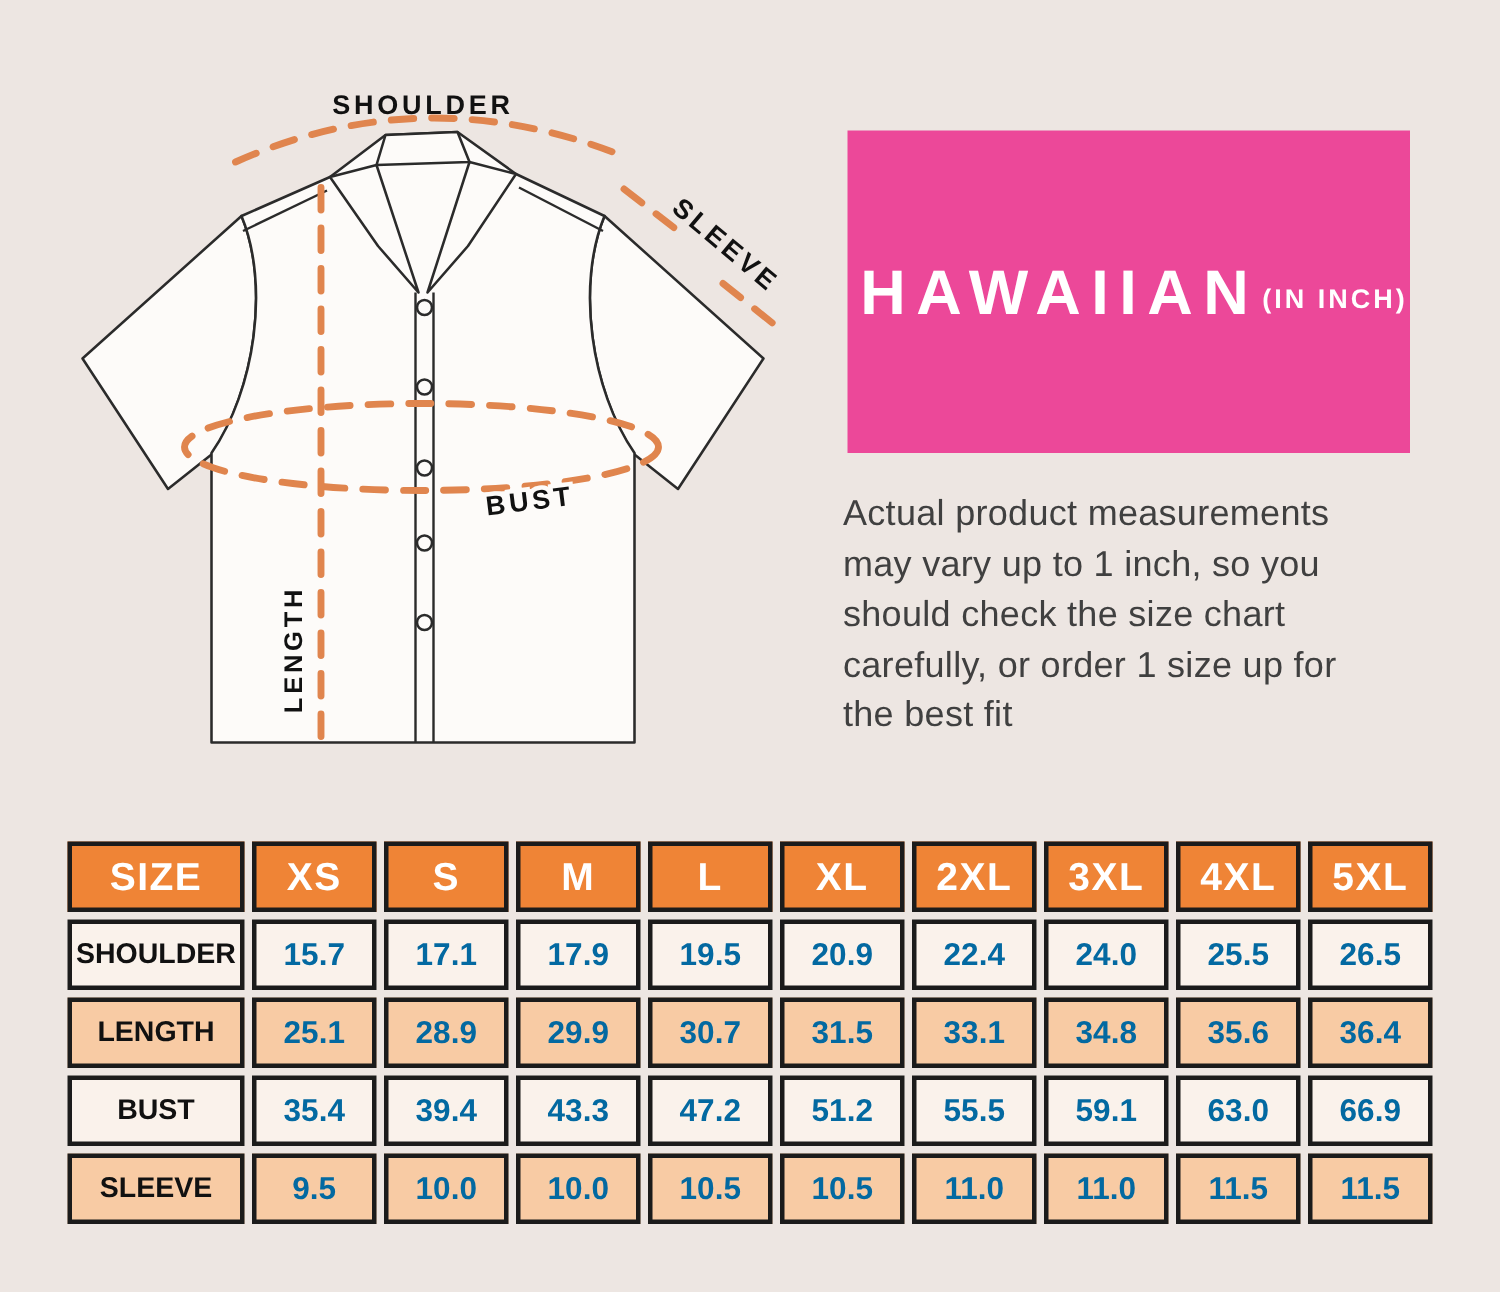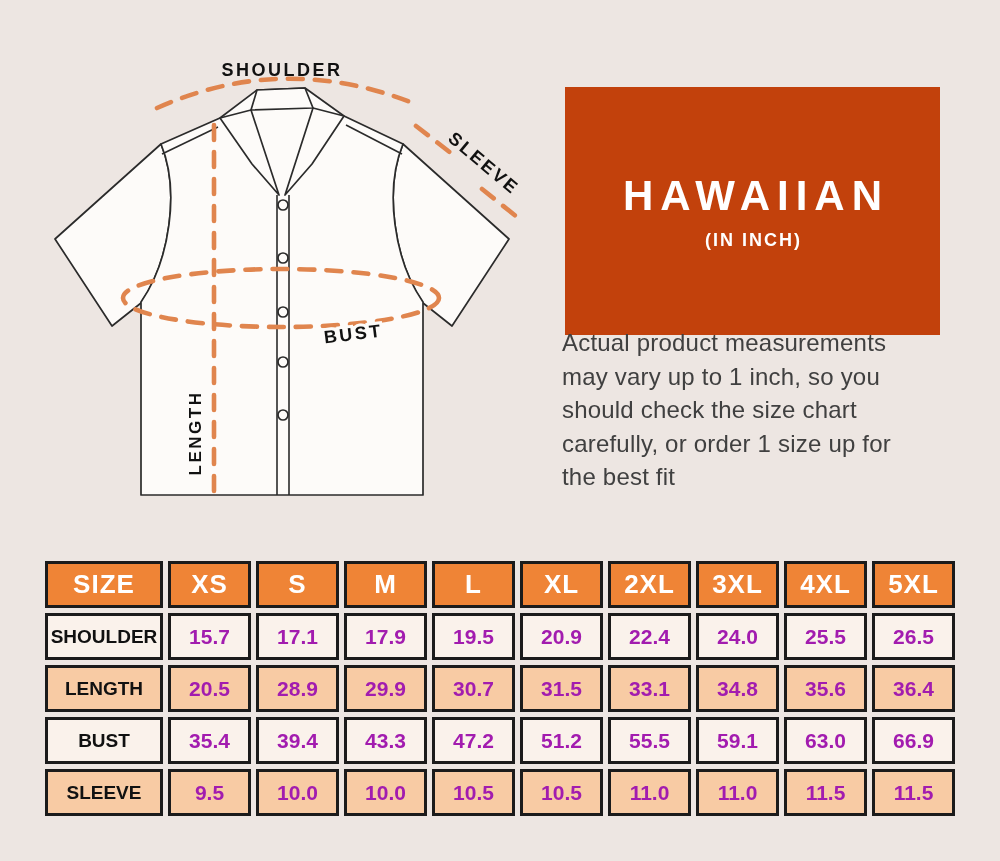--- a/index.html
+++ b/index.html
@@ -12,22 +12,22 @@
   
   .shirt-diagram{position:absolute;left:30px;top:40px;width:520px;height:500px;}
   .shirt-diagram svg{display:block;}
   .shirt-line{fill:#FDFBF9;stroke:#2b2b2b;stroke-width:1.7;stroke-linejoin:round;}
   .seam{fill:none;stroke:#2b2b2b;stroke-width:1.6;}
   .measure{fill:none;stroke:#E0854E;stroke-width:4.6;stroke-linecap:round;stroke-dasharray:15 12;}
   .diag-label{font-weight:bold;font-size:18px;fill:#111;letter-spacing:2.5px;
     paint-order:stroke;stroke:#EDE6E2;stroke-width:0px;}
   
   .title-box{
-    position:absolute;left:565px;top:87px;width:375px;height:248px;
-    background:#c2410c;color:#FFFFFF;display:flex;flex-direction:column;
+    position:absolute;left:565px;top:87px;width:375px;height:215px;
+    background:#ec4899;color:#FFFFFF;display:flex;flex-direction:row;
     align-items:center;justify-content:center;text-align:center;
   }
   .t1{font-size:42px;font-weight:bold;letter-spacing:7px;line-height:1.18;text-indent:7px;}
   .t2{font-size:44px;font-weight:bold;letter-spacing:9px;line-height:1.15;text-indent:9px;}
   .t3{font-size:29px;font-weight:bold;letter-spacing:4px;margin-top:11px;text-indent:4px;}
   .t4{font-size:18px;font-weight:bold;letter-spacing:2px;margin-top:9px;text-indent:2px;}
   
   .note{
     position:absolute;left:562px;top:326px;width:400px;
     font-size:24px;line-height:33.5px;color:#404040;letter-spacing:0.2px;
@@ -38,21 +38,21 @@
     border-collapse:separate;border-spacing:5px;table-layout:fixed;
   }
   .size-table td{
     border:3px solid #1b1b1b;text-align:center;vertical-align:middle;
     height:37px;padding:2px;font-weight:bold;
   }
   .size-table .hcell{background:#EF8436;color:#FFFFFF;font-size:26px;letter-spacing:1px;}
   .size-table tr.light td{background:#FAF2EB;}
   .size-table tr.peach td{background:#F8CBA4;}
   .size-table .lcell{font-size:19px;color:#111;}
-  .size-table .vcell{font-size:21px;color:#a21caf;}
+  .size-table .vcell{font-size:21px;color:#0369a1;}
 </style>
 </head>
 <body>
 
 <div class="shirt-diagram">
   <svg viewBox="0 0 520 500" width="520" height="500">
 
     <path class="shirt-line" d="M131,104 L25,199 L82,286 L111,263 C140,220 150,150 131,104 Z"></path>
     <path class="shirt-line" d="M373,104 L479,199 L422,286 L393,263 C364,220 354,150 373,104 Z"></path>
 
@@ -136,21 +136,21 @@
         <td class="vcell">17.9</td>
         <td class="vcell">19.5</td>
         <td class="vcell">20.9</td>
         <td class="vcell">22.4</td>
         <td class="vcell">24.0</td>
         <td class="vcell">25.5</td>
         <td class="vcell">26.5</td>
       </tr>
       <tr class="peach">
         <td class="lcell">LENGTH</td>
-        <td class="vcell">20.5</td>
+        <td class="vcell">25.1</td>
         <td class="vcell">28.9</td>
         <td class="vcell">29.9</td>
         <td class="vcell">30.7</td>
         <td class="vcell">31.5</td>
         <td class="vcell">33.1</td>
         <td class="vcell">34.8</td>
         <td class="vcell">35.6</td>
         <td class="vcell">36.4</td>
       </tr>
       <tr class="light">

